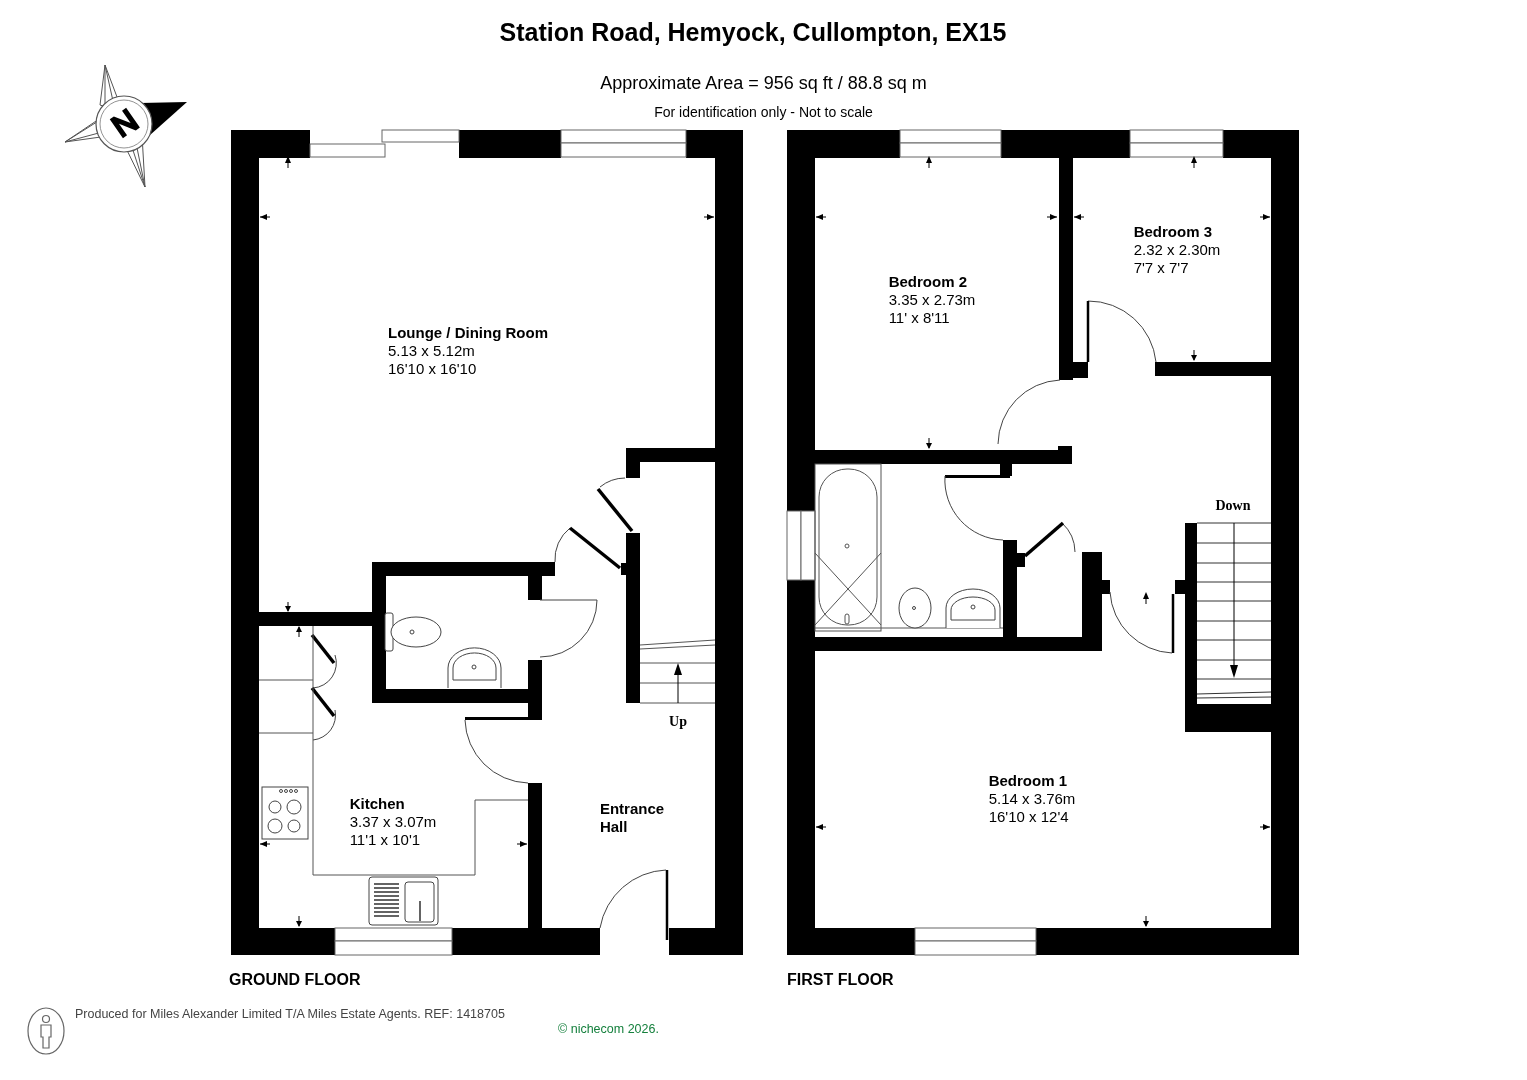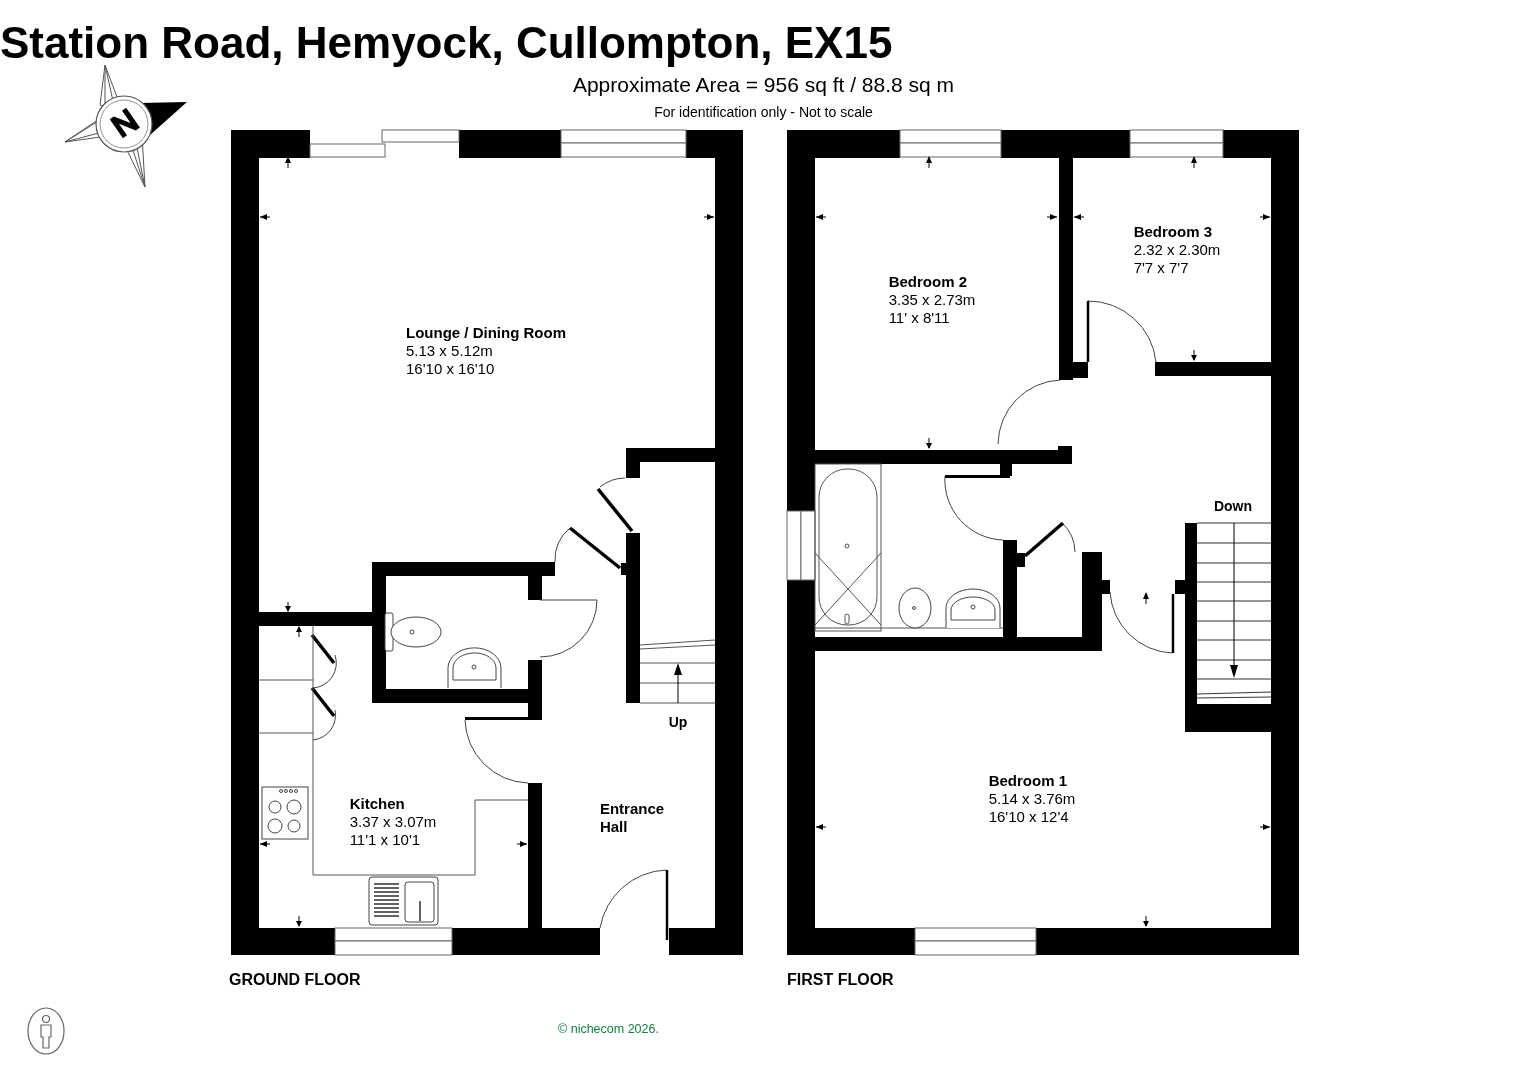--- a/index.html
+++ b/index.html
@@ -1,26 +1,26 @@
 <!DOCTYPE html>
 <html><head>
 <meta charset="utf-8">
 <style>
   html, body { margin: 0; padding: 0; background: #ffffff; }
   body { width: 1527px; height: 1080px; position: relative; overflow: hidden; font-family: "Liberation Sans", sans-serif; color: #000; }
-  .title { position: absolute; left: 0; width: 1506px; top: 18px; font-weight: bold; font-size: 44px; letter-spacing: 0; }
-  .subtitle { position: absolute; left: 0; width: 1527px; top: 73px; text-align: center; font-size: 21px; }
+  .title { position: absolute; left: 0; width: 1506px; top: 18px; text-align: center; font-weight: bold; font-size: 25px; letter-spacing: 0; }
+  .subtitle { position: absolute; left: 0; width: 1527px; top: 73px; text-align: center; font-size: 18px; }
   .note { position: absolute; left: 0; width: 1527px; top: 104px; text-align: center; font-size: 14px; }
   .compass { position: absolute; left: 60px; top: 60px; width: 132px; height: 132px; }
   .plan { position: absolute; left: 0; top: 0; }
   .floor-label { position: absolute; font-weight: bold; font-size: 16px; }
   .room-label { position: absolute; text-align: left; font-size: 15px; line-height: 18px; transform: translateX(-50%); white-space: nowrap; }
   .room-label .rn { font-weight: bold; display: block; }
   .room-label .rd { display: block; }
-  .stair-label { position: absolute; font-weight: bold; font-size: 14px; transform: translateX(-50%); }
+  .stair-label { position: absolute; font-weight: bold; font-size: 14px; transform: translateX(-50%); font-family: Liberation Serif, serif; }
   .footer { position: absolute; left: 75px; top: 1006px; font-size: 12.5px; line-height: 17px; color: #444; }
   .footer .l { display: block; white-space: nowrap; }
   .copyright { position: absolute; left: 558px; top: 1022px; font-size: 12.5px; color: #15803d; }
   .person-icon { position: absolute; left: 26px; top: 1006px; width: 40px; height: 50px; }
 </style>
 </head>
 <body>
 
 <div class="title">Station Road, Hemyock, Cullompton, EX15</div>
 <div class="subtitle">Approximate Area = 956 sq ft / 88.8 sq m</div>
@@ -287,21 +287,21 @@
       <polygon points="1143,599 1146,592 1149,599" stroke="none"></polygon>
     <line x1="816" y1="827" x2="826" y2="827"></line>
       <polygon points="823,824 816,827 823,830" stroke="none"></polygon>
     <line x1="1260" y1="827" x2="1270" y2="827"></line>
       <polygon points="1263,824 1270,827 1263,830" stroke="none"></polygon>
     <line x1="1146" y1="916" x2="1146" y2="926"></line>
       <polygon points="1143,921 1146,927 1149,921" stroke="none"></polygon>
   </g>
 </svg>
 
-<div class="room-label" style="left:486px; top:324px;">
+<div class="room-label" style="left:468px; top:324px;">
   <span class="rn">Lounge / Dining Room</span>
   <span class="rd">5.13 x 5.12m</span>
   <span class="rd">16'10 x 16'10</span>
 </div>
 <div class="room-label" style="left:393px; top:795px;">
   <span class="rn">Kitchen</span>
   <span class="rd">3.37 x 3.07m</span>
   <span class="rd">11'1 x 10'1</span>
 </div>
 <div class="room-label" style="left:632px; top:800px;">
@@ -328,14 +328,15 @@
 </div>
 <div class="stair-label" style="left:1233px; top:498px;">Down</div>
 <div class="floor-label" style="left:787px; top:971px;">FIRST FLOOR</div>
 
 <svg class="person-icon" viewBox="0 0 40 50">
   <ellipse cx="20" cy="25" rx="18" ry="23" fill="none" stroke="#666" stroke-width="1.2"></ellipse>
   <circle cx="20" cy="13" r="3.5" fill="none" stroke="#666" stroke-width="1.2"></circle>
   <path d="M15,19 L25,19 L25,31 L23,31 L23,42 L17,42 L17,31 L15,31 Z" fill="none" stroke="#666" stroke-width="1.2"></path>
 </svg>
 <div class="footer">
+  <span class="l">Produced for Miles Alexander Limited T/A Miles Estate Agents.   REF: 1418705</span>
 </div>
 <div class="copyright">© nichecom 2026.</div>
 
 </body></html>

